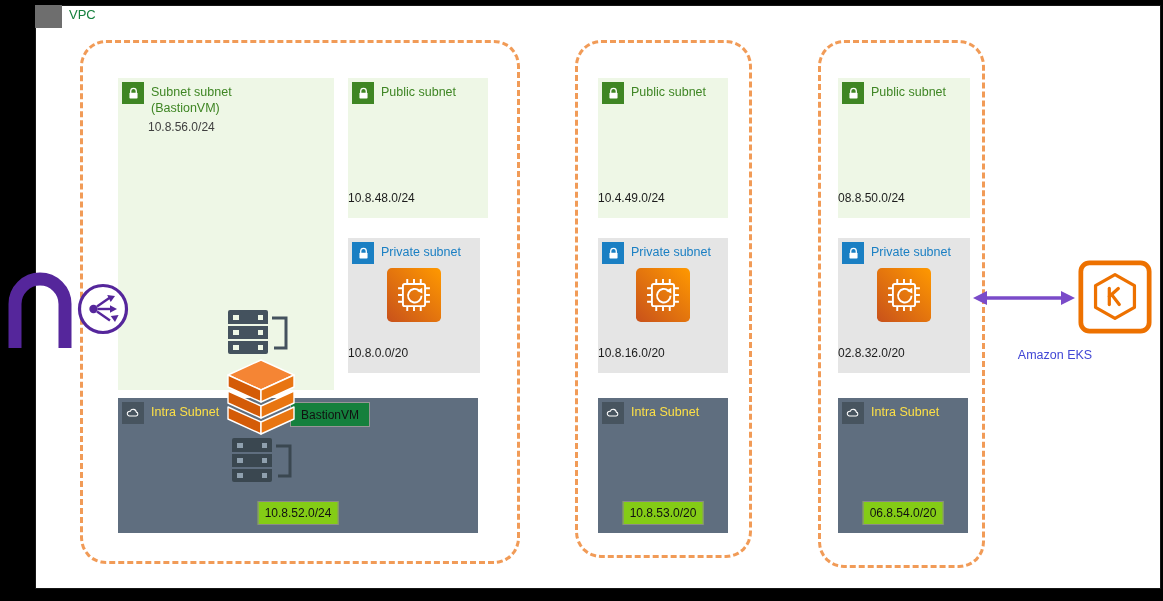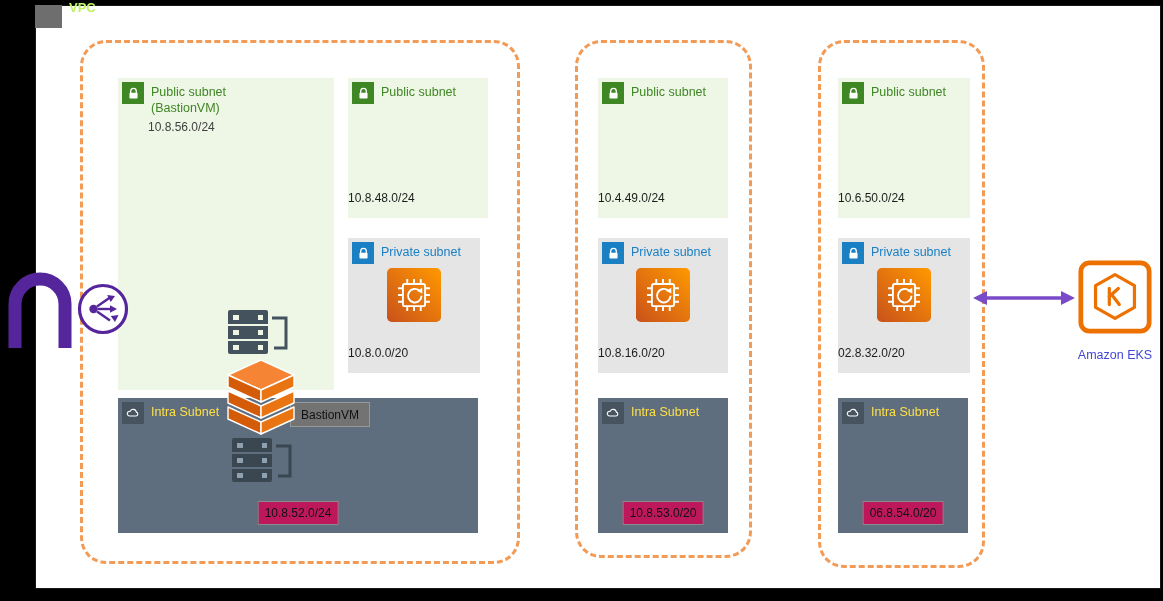--- a/index.html
+++ b/index.html
@@ -2,48 +2,48 @@
 <html><head>
 <meta charset="utf-8">
 <style>
   *{margin:0;padding:0;box-sizing:border-box}
   html,body{background:#000}
   body{font-family:"Liberation Sans",sans-serif}
   .stage{position:relative;width:1163px;height:601px;background:#000;overflow:hidden}
   .abs{position:absolute}
   .vpc{left:35px;top:5px;width:1126px;height:584px;background:#fff;border:1px solid #161616}
   .vpc-tag{left:35px;top:5px;width:27px;height:23px;background:#6e6e6e;z-index:6}
-  .vpc-label{left:69px;top:0;font-size:13px;font-weight:bold;color:#bef264;z-index:6}
+  .vpc-label{left:69px;top:7px;font-size:13px;font-weight:normal;color:#15803d;z-index:6}
   .az{border:3px dashed #f19b57;border-radius:26px;z-index:1}
   .az1{left:80px;top:40px;width:440px;height:524px}
   .az2{left:575px;top:40px;width:177px;height:518px}
   .az3{left:818px;top:40px;width:167px;height:528px}
   .subnet{z-index:2}
   .bg-green{background:#eef7e6}
   .bg-blue{background:#e5e5e5}
   .bg-slate{background:#5f6e7f}
   .sn-head{position:absolute;left:4px;top:4px;display:flex;gap:7px;align-items:flex-start}
   .sn-ic{width:22px;height:22px;display:grid;place-items:center;flex:0 0 auto}
   .ic-green{background:#3f8624}
   .ic-blue{background:#1a7fc3}
   .ic-slate{background:#47545f}
   .sn-title{font-size:12.5px;padding-top:3px;line-height:1.25}
   .t-green{color:#3f8624}
   .t-blue{color:#1a7fc3}
   .t-dark{color:#fde047}
   .cidr-center{position:absolute;bottom:13px;left:0;width:100%;font-size:12px;color:#1c1c1c}
   .cidr-left{position:absolute;left:30px;top:42px;font-size:12px;color:#404040}
-  .cidr-box{position:absolute;bottom:8px;left:50%;transform:translateX(-50%);background:#be185d;border:1px solid #8a8a8a;padding:4px 6px;font-size:12px;color:#111;white-space:nowrap}
+  .cidr-box{position:absolute;bottom:8px;left:50%;transform:translateX(-50%);background:#84cc16;border:1px solid #8a8a8a;padding:4px 6px;font-size:12px;color:#111;white-space:nowrap}
   .compute{position:absolute;top:30px;left:50%;transform:translateX(-50%);width:54px;height:54px}
-  .vm-tag{left:290px;top:402px;width:80px;height:25px;display:grid;place-items:center;background:#737373;border:1px solid #979797;font-size:12px;color:#111;z-index:3}
+  .vm-tag{left:290px;top:402px;width:80px;height:25px;display:grid;place-items:center;background:#15803d;border:1px solid #979797;font-size:12px;color:#111;z-index:3}
   .rack1{left:228px;top:310px;width:62px;height:44px;z-index:4}
   .rack2{left:232px;top:438px;width:62px;height:44px;z-index:4}
   .stack{left:218px;top:358px;width:86px;height:82px;z-index:5}
   .eks-ic{left:1078px;top:260px;width:74px;height:74px;z-index:3}
-  .eks-label{left:1068px;top:348px;width:94px;text-align:center;font-size:12.5px;color:#4147d5;z-index:3}
+  .eks-label{left:1008px;top:348px;width:94px;text-align:center;font-size:12.5px;color:#4147d5;z-index:3}
   .arrow{left:972px;top:288px;width:104px;height:20px;z-index:3}
   .magnet{left:2px;top:268px;width:76px;height:82px;z-index:6}
   .balancer{left:76px;top:282px;width:54px;height:54px;z-index:7}
   svg{display:block}
 </style>
 </head>
 <body>
 
 <div class="stage">
 
@@ -56,21 +56,21 @@
   <div class="abs az az3"></div>
 
   <div class="abs subnet bg-green" style="left:118px;top:78px;width:216px;height:312px">
     <div class="sn-head">
       <span class="sn-ic ic-green">
         <svg viewBox="0 0 20 20" width="15" height="15">
             <path d="M6.3 9.2V6.8a3.7 3.7 0 0 1 7.4 0v2.4" fill="none" stroke="#fff" stroke-width="1.7"></path>
             <rect x="4.6" y="9" width="10.8" height="7.6" rx="1" fill="#fff"></rect>
           </svg>
       </span>
-      <span class="sn-title t-green" style="max-width:118px">Public subnet (BastionVM)</span>
+      <span class="sn-title t-green" style="max-width:118px">Subnet subnet (BastionVM)</span>
     </div>
     <div class="cidr-left">10.8.56.0/24</div>
   </div>
 
   <div class="abs subnet bg-green" style="left:348px;top:78px;width:140px;height:140px">
     <div class="sn-head">
       <span class="sn-ic ic-green">
         <svg viewBox="0 0 20 20" width="15" height="15">
             <path d="M6.3 9.2V6.8a3.7 3.7 0 0 1 7.4 0v2.4" fill="none" stroke="#fff" stroke-width="1.7"></path>
             <rect x="4.6" y="9" width="10.8" height="7.6" rx="1" fill="#fff"></rect>
@@ -225,21 +225,21 @@
   <div class="abs subnet bg-green" style="left:838px;top:78px;width:132px;height:140px">
     <div class="sn-head">
       <span class="sn-ic ic-green">
         <svg viewBox="0 0 20 20" width="15" height="15">
             <path d="M6.3 9.2V6.8a3.7 3.7 0 0 1 7.4 0v2.4" fill="none" stroke="#fff" stroke-width="1.7"></path>
             <rect x="4.6" y="9" width="10.8" height="7.6" rx="1" fill="#fff"></rect>
           </svg>
       </span>
       <span class="sn-title t-green">Public subnet</span>
     </div>
-    <div class="cidr-center">10.6.50.0/24</div>
+    <div class="cidr-center">08.8.50.0/24</div>
   </div>
 
   <div class="abs subnet bg-blue" style="left:838px;top:238px;width:132px;height:135px">
     <div class="sn-head">
       <span class="sn-ic ic-blue">
         <svg viewBox="0 0 20 20" width="15" height="15">
             <path d="M6.3 9.2V6.8a3.7 3.7 0 0 1 7.4 0v2.4" fill="none" stroke="#fff" stroke-width="1.7"></path>
             <rect x="4.6" y="9" width="10.8" height="7.6" rx="1" fill="#fff"></rect>
           </svg>
       </span>

